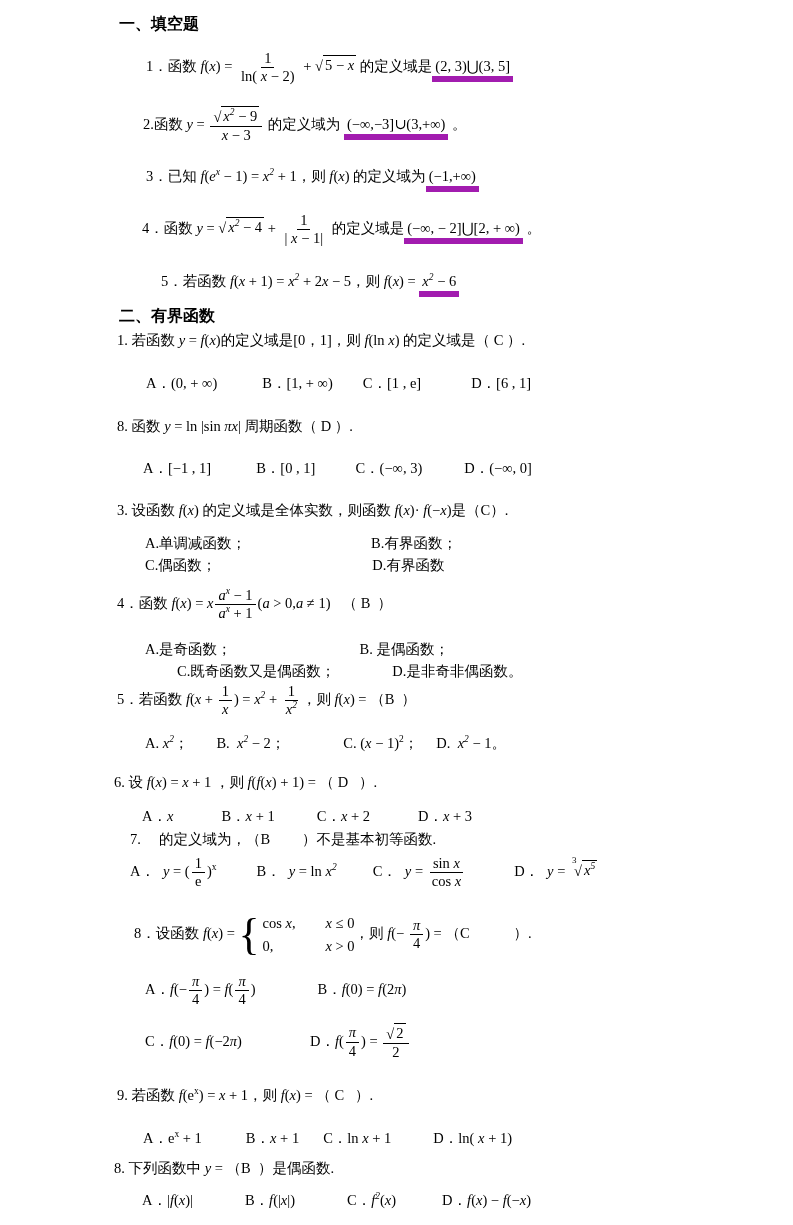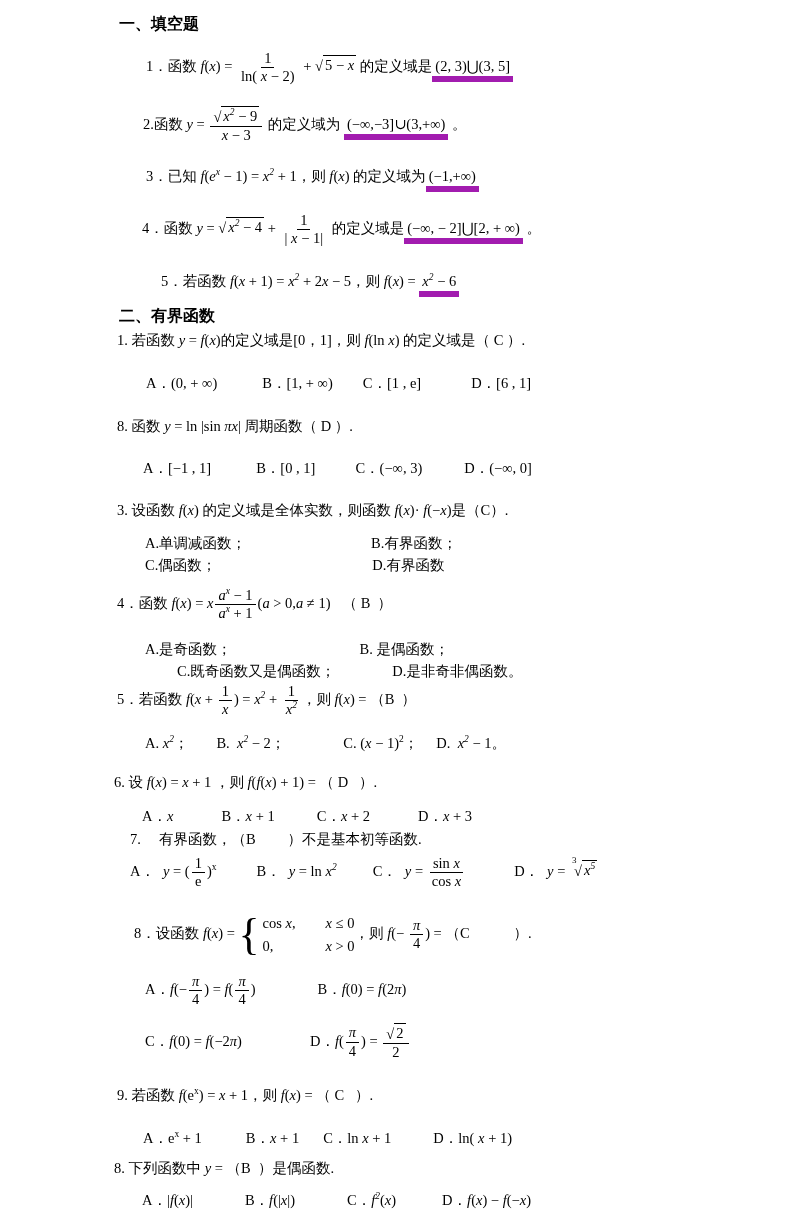--- a/index.html
+++ b/index.html
@@ -48,21 +48,21 @@
       <div class="line" style="left: 117px; top: 501px;"><span class="r"><span>3. 设函数 </span></span><span class="m"><span>f</span></span><span class="r"><span>(</span></span><span class="m"><span>x</span></span><span class="r"><span>) 的定义域是全体实数，则函数 </span></span><span class="m"><span>f</span></span><span class="r"><span>(</span></span><span class="m"><span>x</span></span><span class="r"><span>)· </span></span><span class="m"><span>f</span></span><span class="r"><span>(−</span></span><span class="m"><span>x</span></span><span class="r"><span>)是（C）.</span></span></div>
       <div class="line" style="left: 145px; top: 534px;"><span class="r"><span>A.单调减函数；</span></span><span class="sp" style="width: 125px;"></span><span class="r"><span>B.有界函数；</span></span></div>
       <div class="line" style="left: 145px; top: 556px;"><span class="r"><span>C.偶函数；</span></span><span class="sp" style="width: 156px;"></span><span class="r"><span>D.有界函数</span></span></div>
       <div class="line" style="left: 117px; top: 587px;"><span class="r"><span>4．函数 </span></span><span class="m"><span>f</span></span><span class="r"><span>(</span></span><span class="m"><span>x</span></span><span class="r"><span>) = </span></span><span class="m"><span>x</span></span><span class="frac"><span class="num"><span class="m"><span>a</span><sup>x</sup></span><span class="r"><span> − 1</span></span></span><span class="den"><span class="m"><span>a</span><sup>x</sup></span><span class="r"><span> + 1</span></span></span></span><span class="r"><span>(</span></span><span class="m"><span>a</span></span><span class="r"><span> &gt; 0,</span></span><span class="m"><span>a</span></span><span class="r"><span> ≠ 1)</span></span><span class="sp" style="width: 12px;"></span><span class="r"><span>（ B  ）</span></span></div>
       <div class="line" style="left: 145px; top: 640px;"><span class="r"><span>A.是奇函数；</span></span><span class="sp" style="width: 128px;"></span><span class="r"><span>B. 是偶函数；</span></span></div>
       <div class="line" style="left: 141px; top: 662px; margin-left: 36px;"><span class="r"><span>C.既奇函数又是偶函数；</span></span><span class="sp" style="width: 57px;"></span><span class="r"><span>D.是非奇非偶函数。</span></span></div>
       <div class="line" style="left: 117px; top: 683px;"><span class="r"><span>5．若函数 </span></span><span class="m"><span>f</span></span><span class="r"><span>(</span></span><span class="m"><span>x</span></span><span class="r"><span> + </span></span><span class="frac"><span class="num"><span class="r"><span>1</span></span></span><span class="den"><span class="m"><span>x</span></span></span></span><span class="r"><span>) = </span></span><span class="m"><span>x</span><sup>2</sup></span><span class="r"><span> + </span></span><span class="frac"><span class="num"><span class="r"><span>1</span></span></span><span class="den"><span class="m"><span>x</span><sup>2</sup></span></span></span><span class="r"><span>，则 </span></span><span class="m"><span>f</span></span><span class="r"><span>(</span></span><span class="m"><span>x</span></span><span class="r"><span>) = （B  ）</span></span></div>
       <div class="line" style="left: 145px; top: 734px;"><span class="r"><span>A. </span></span><span class="m"><span>x</span><sup>2</sup></span><span class="r"><span>；</span></span><span class="sp" style="width: 28px;"></span><span class="r"><span>B.  </span></span><span class="m"><span>x</span><sup>2</sup></span><span class="r"><span> − 2；</span></span><span class="sp" style="width: 58px;"></span><span class="r"><span>C. (</span></span><span class="m"><span>x</span></span><span class="r"><span> − 1)</span><sup>2</sup></span><span class="r"><span>；</span></span><span class="sp" style="width: 18px;"></span><span class="r"><span>D.  </span></span><span class="m"><span>x</span><sup>2</sup></span><span class="r"><span> − 1。</span></span></div>
       <div class="line" style="left: 114px; top: 773px;"><span class="r"><span>6. 设 </span></span><span class="m"><span>f</span></span><span class="r"><span>(</span></span><span class="m"><span>x</span></span><span class="r"><span>) = </span></span><span class="m"><span>x</span></span><span class="r"><span> + 1 ，则 </span></span><span class="m"><span>f</span></span><span class="r"><span>(</span></span><span class="m"><span>f</span></span><span class="r"><span>(</span></span><span class="m"><span>x</span></span><span class="r"><span>) + 1) = （ D   ）.</span></span></div>
       <div class="line" style="left: 142px; top: 807px;"><span class="r"><span>A．</span></span><span class="m"><span>x</span></span><span class="sp" style="width: 48px;"></span><span class="r"><span>B．</span></span><span class="m"><span>x</span></span><span class="r"><span> + 1</span></span><span class="sp" style="width: 42px;"></span><span class="r"><span>C．</span></span><span class="m"><span>x</span></span><span class="r"><span> + 2</span></span><span class="sp" style="width: 48px;"></span><span class="r"><span>D．</span></span><span class="m"><span>x</span></span><span class="r"><span> + 3</span></span></div>
-      <div class="line" style="left: 130px; top: 830px;"><span class="r"><span>7.</span></span><span class="sp" style="width: 18px;"></span><span class="r"><span>有界函数，（B</span></span><span class="sp" style="width: 32px;"></span><span class="r"><span>）不是基本初等函数.</span></span></div>
+      <div class="line" style="left: 130px; top: 830px;"><span class="r"><span>7.</span></span><span class="sp" style="width: 18px;"></span><span class="r"><span>的定义域为，（B</span></span><span class="sp" style="width: 32px;"></span><span class="r"><span>）不是基本初等函数.</span></span></div>
       <div class="line" style="left: 130px; top: 855px;"><span class="r"><span>A．</span></span><span class="sp" style="width: 8px;"></span><span class="m"><span>y</span></span><span class="r"><span> = (</span></span><span class="frac"><span class="num"><span class="r"><span>1</span></span></span><span class="den"><span class="r"><span>e</span></span></span></span><span class="r"><span>)</span><sup>x</sup></span><span class="sp" style="width: 40px;"></span><span class="r"><span>B．</span></span><span class="sp" style="width: 8px;"></span><span class="m"><span>y</span></span><span class="r"><span> = ln </span></span><span class="m"><span>x</span><sup>2</sup></span><span class="sp" style="width: 36px;"></span><span class="r"><span>C．</span></span><span class="sp" style="width: 8px;"></span><span class="m"><span>y</span></span><span class="r"><span> = </span></span><span class="frac"><span class="num"><span class="r"><span>sin </span></span><span class="m"><span>x</span></span></span><span class="den"><span class="r"><span>cos </span></span><span class="m"><span>x</span></span></span></span><span class="sp" style="width: 48px;"></span><span class="r"><span>D．</span></span><span class="sp" style="width: 8px;"></span><span class="m"><span>y</span></span><span class="r"><span> = </span></span><span class="sqrt hasidx"><span class="ridx">3</span><span class="rad">√</span><span class="vinc"><span class="m"><span>x</span><sup>5</sup></span></span></span></div>
       <div class="line" style="left: 134px; top: 914px;"><span class="r"><span>8．设函数 </span></span><span class="m"><span>f</span></span><span class="r"><span>(</span></span><span class="m"><span>x</span></span><span class="r"><span>) = </span></span><span class="cases"><span class="brace">{</span><span class="rows"><span class="crow"><span class="r"><span>cos </span></span><span class="m"><span>x</span></span><span class="r"><span>,</span></span><span class="sp" style="width: 30px;"></span><span class="m"><span>x</span></span><span class="r"><span> ≤ 0</span></span></span><span class="crow"><span class="r"><span>0,</span></span><span class="sp" style="width: 52px;"></span><span class="m"><span>x</span></span><span class="r"><span> &gt; 0</span></span></span></span></span><span class="r"><span>，则 </span></span><span class="m"><span>f</span></span><span class="r"><span>(− </span></span><span class="frac"><span class="num"><span class="m"><span>π</span></span></span><span class="den"><span class="r"><span>4</span></span></span></span><span class="r"><span>) = （C</span></span><span class="sp" style="width: 44px;"></span><span class="r"><span>）.</span></span></div>
       <div class="line" style="left: 145px; top: 973px;"><span class="r"><span>A．</span></span><span class="m"><span>f</span></span><span class="r"><span>(−</span></span><span class="frac"><span class="num"><span class="m"><span>π</span></span></span><span class="den"><span class="r"><span>4</span></span></span></span><span class="r"><span>) = </span></span><span class="m"><span>f</span></span><span class="r"><span>(</span></span><span class="frac"><span class="num"><span class="m"><span>π</span></span></span><span class="den"><span class="r"><span>4</span></span></span></span><span class="r"><span>)</span></span><span class="sp" style="width: 62px;"></span><span class="r"><span>B．</span></span><span class="m"><span>f</span></span><span class="r"><span>(0) = </span></span><span class="m"><span>f</span></span><span class="r"><span>(2</span></span><span class="m"><span>π</span></span><span class="r"><span>)</span></span></div>
       <div class="line" style="left: 145px; top: 1023px;"><span class="r"><span>C．</span></span><span class="m"><span>f</span></span><span class="r"><span>(0) = </span></span><span class="m"><span>f</span></span><span class="r"><span>(−2</span></span><span class="m"><span>π</span></span><span class="r"><span>)</span></span><span class="sp" style="width: 68px;"></span><span class="r"><span>D．</span></span><span class="m"><span>f</span></span><span class="r"><span>(</span></span><span class="frac"><span class="num"><span class="m"><span>π</span></span></span><span class="den"><span class="r"><span>4</span></span></span></span><span class="r"><span>) = </span></span><span class="frac"><span class="num"><span class="sqrt"><span class="rad">√</span><span class="vinc"><span class="r"><span>2</span></span></span></span></span><span class="den"><span class="r"><span>2</span></span></span></span></div>
       <div class="line" style="left: 117px; top: 1086px;"><span class="r"><span>9. 若函数 </span></span><span class="m"><span>f</span></span><span class="r"><span>(</span></span><span class="r"><span>e</span><sup>x</sup></span><span class="r"><span>) = </span></span><span class="m"><span>x</span></span><span class="r"><span> + 1，则 </span></span><span class="m"><span>f</span></span><span class="r"><span>(</span></span><span class="m"><span>x</span></span><span class="r"><span>) = （ C   ）.</span></span></div>
       <div class="line" style="left: 143px; top: 1129px;"><span class="r"><span>A．</span></span><span class="r"><span>e</span><sup>x</sup></span><span class="r"><span> + 1</span></span><span class="sp" style="width: 44px;"></span><span class="r"><span>B．</span></span><span class="m"><span>x</span></span><span class="r"><span> + 1</span></span><span class="sp" style="width: 24px;"></span><span class="r"><span>C．ln </span></span><span class="m"><span>x</span></span><span class="r"><span> + 1</span></span><span class="sp" style="width: 42px;"></span><span class="r"><span>D．ln( </span></span><span class="m"><span>x</span></span><span class="r"><span> + 1)</span></span></div>
       <div class="line" style="left: 114px; top: 1159px;"><span class="r"><span>8. 下列函数中 </span></span><span class="m"><span>y</span></span><span class="r"><span> = （B  ）是偶函数.</span></span></div>
       <div class="line" style="left: 142px; top: 1191px;"><span class="r"><span>A．|</span></span><span class="m"><span>f</span></span><span class="r"><span>(</span></span><span class="m"><span>x</span></span><span class="r"><span>)|</span></span><span class="sp" style="width: 52px;"></span><span class="r"><span>B．</span></span><span class="m"><span>f</span></span><span class="r"><span>(|</span></span><span class="m"><span>x</span></span><span class="r"><span>|)</span></span><span class="sp" style="width: 52px;"></span><span class="r"><span>C．</span></span><span class="m"><span>f</span><sup>2</sup></span><span class="r"><span>(</span></span><span class="m"><span>x</span></span><span class="r"><span>)</span></span><span class="sp" style="width: 46px;"></span><span class="r"><span>D．</span></span><span class="m"><span>f</span></span><span class="r"><span>(</span></span><span class="m"><span>x</span></span><span class="r"><span>) − </span></span><span class="m"><span>f</span></span><span class="r"><span>(−</span></span><span class="m"><span>x</span></span><span class="r"><span>)</span></span></div>
     </div>
 </div>

